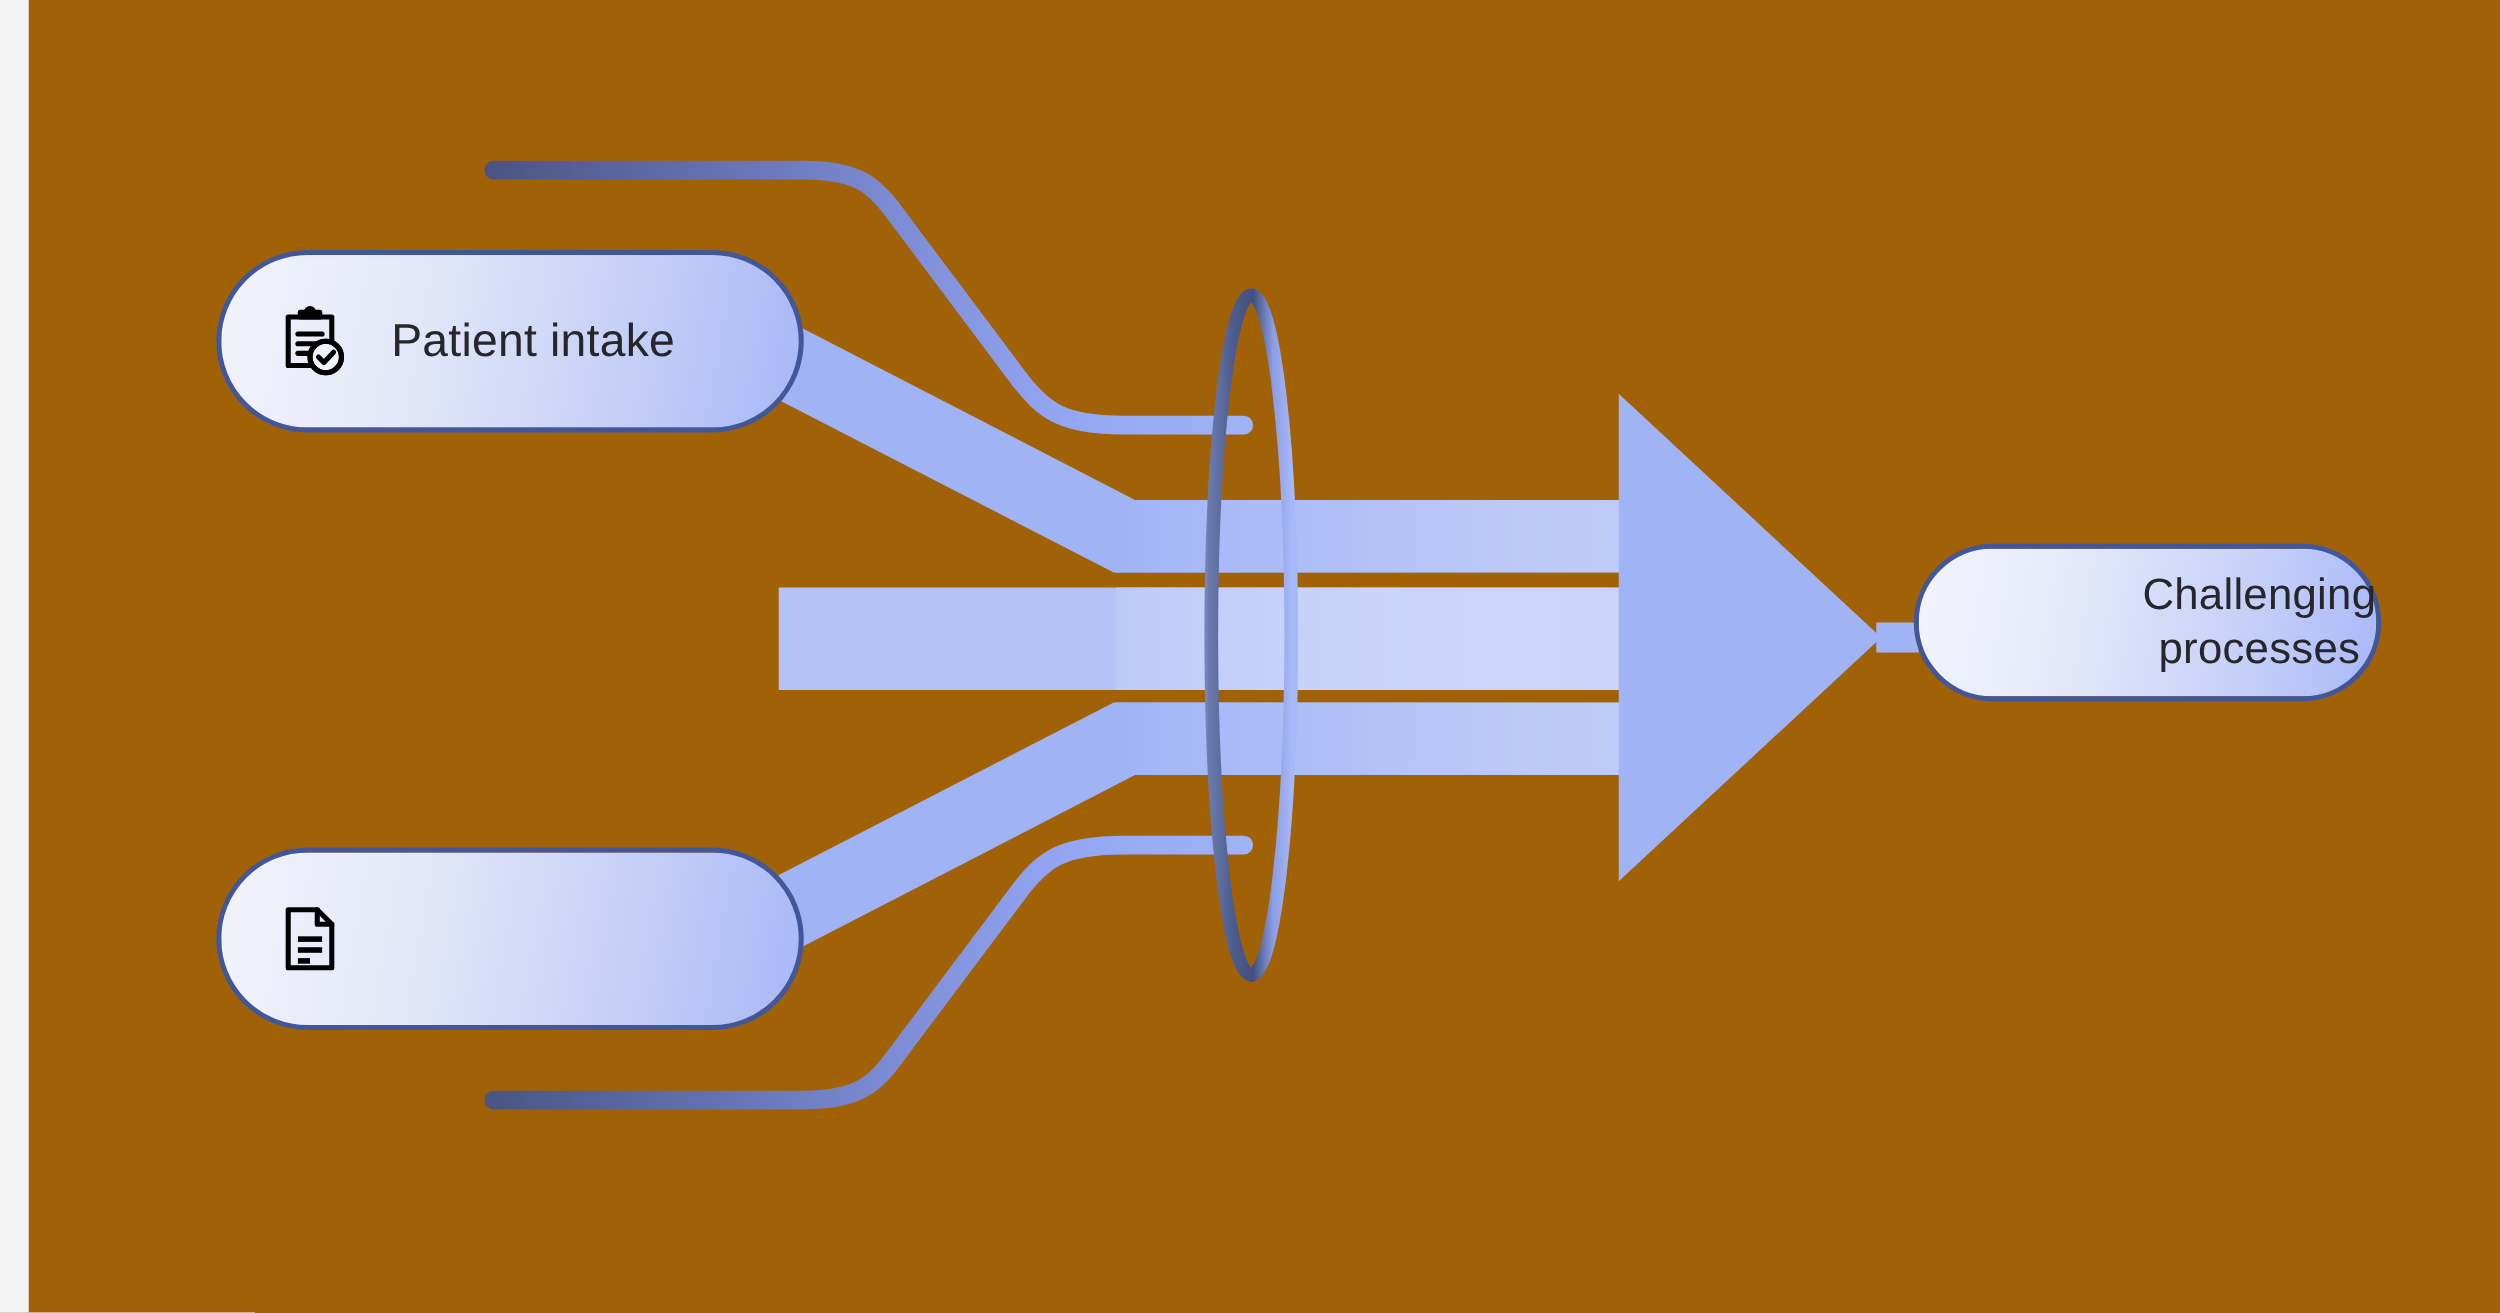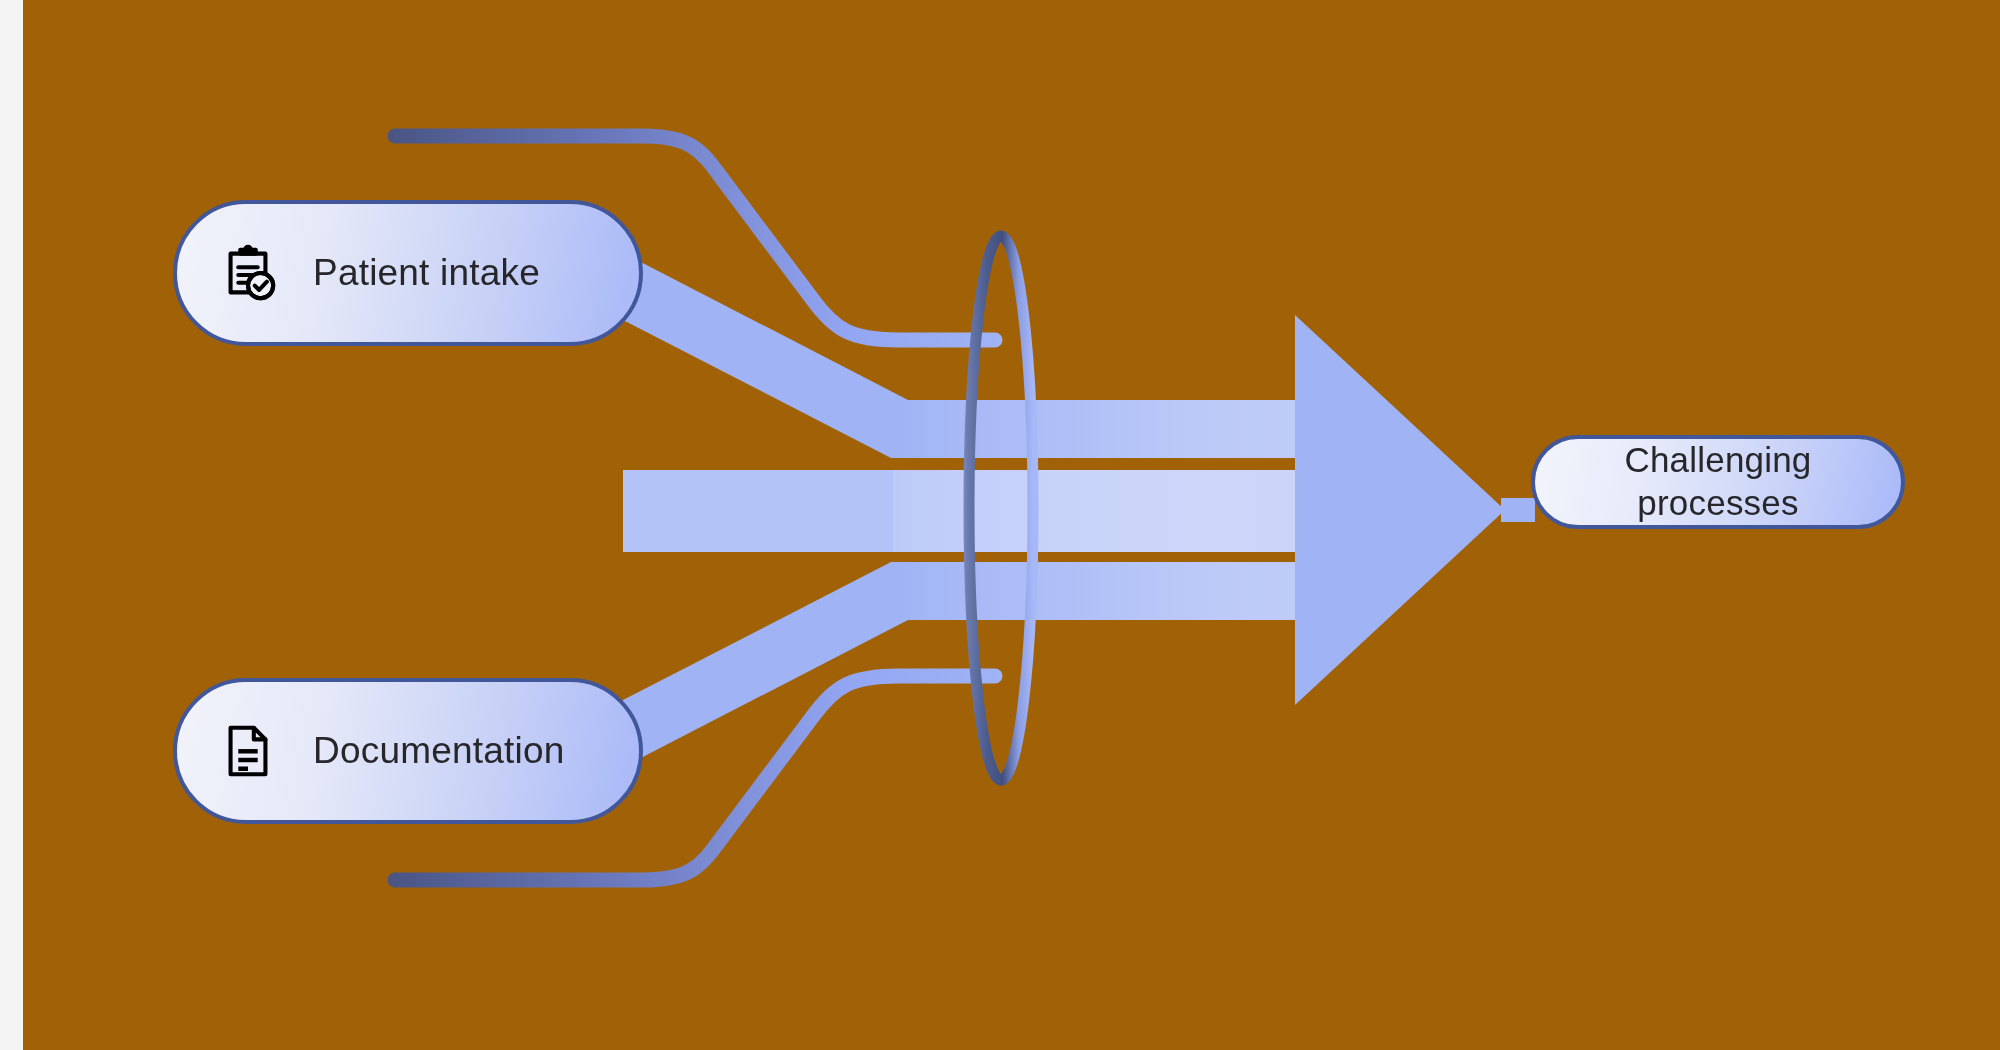--- a/index.html
+++ b/index.html
@@ -55,22 +55,22 @@
     color: #26262b;
   }
   #pill-patient-intake { top: 200px; }
   #pill-scheduling    { top: 440px; }
   #pill-documentation { top: 678px; }
 
   #pill-output {
     left: 1508px;
     top: 435px;
     width: 374px;
-    height: 94px;
-    justify-content: center;
+    height: 126px;
+    justify-content: flex-end;
     text-align: center;
     z-index: 4;
     background: linear-gradient(100deg, #f3f4fb 0%, #e6eafa 30%, #ccd5f8 64%, #a9b9f9 100%);
   }
   #pill-output .pill-label {
     font-size: 35px;
     line-height: 1.22;
     white-space: normal;
   }
 </style>
@@ -160,21 +160,20 @@
       <g stroke="#000" stroke-width="4.2" stroke-linejoin="round" stroke-linecap="round" fill="none">
         <path d="M14 8 h24 l12 12 v36 H14 Z"></path>
         <path d="M38 8 v12 h12"></path>
       </g>
       <g fill="#000">
         <rect x="22" y="30" width="20" height="4.6"></rect>
         <rect x="22" y="39" width="20" height="4.6"></rect>
         <rect x="22" y="48" width="10" height="4.6"></rect>
       </g>
     </svg>
-    <span class="pill-label">Documentation</span>
   </div>
 
   <div class="node-pill" id="pill-output">
     <span class="pill-label">
       <span>Challenging</span><br>
       <span>processes</span>
     </span>
   </div>
 
 </div>

